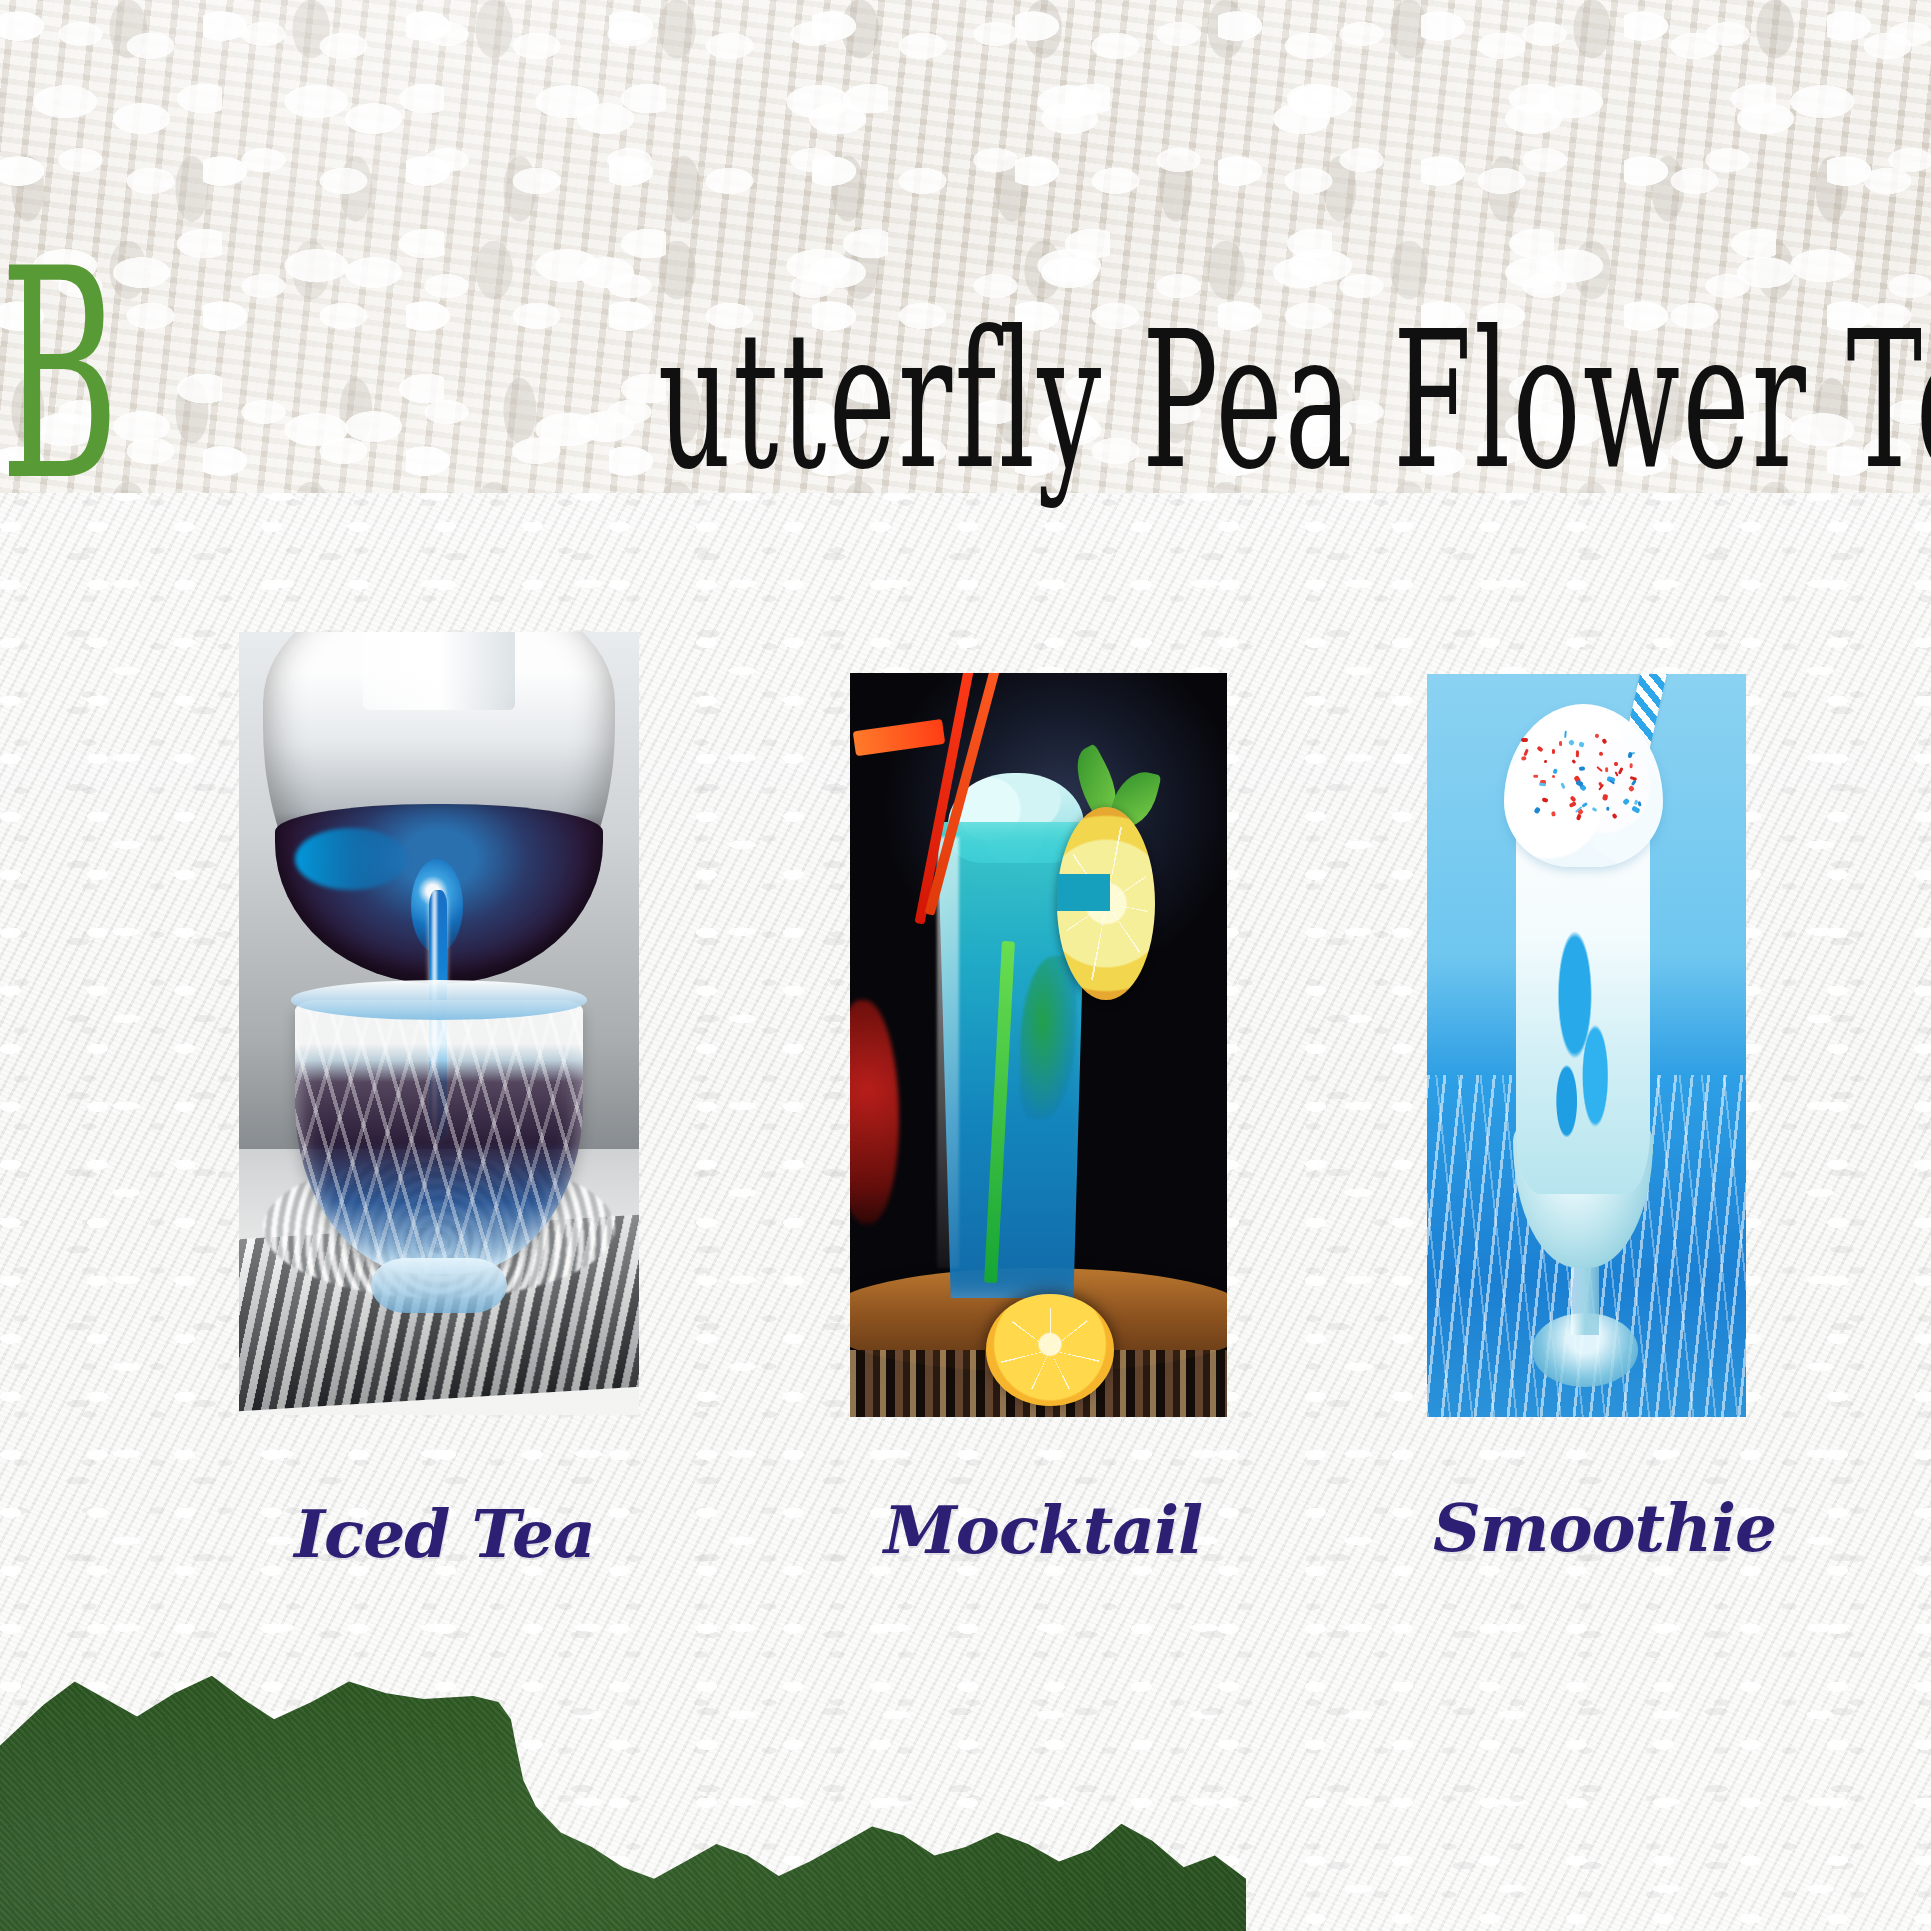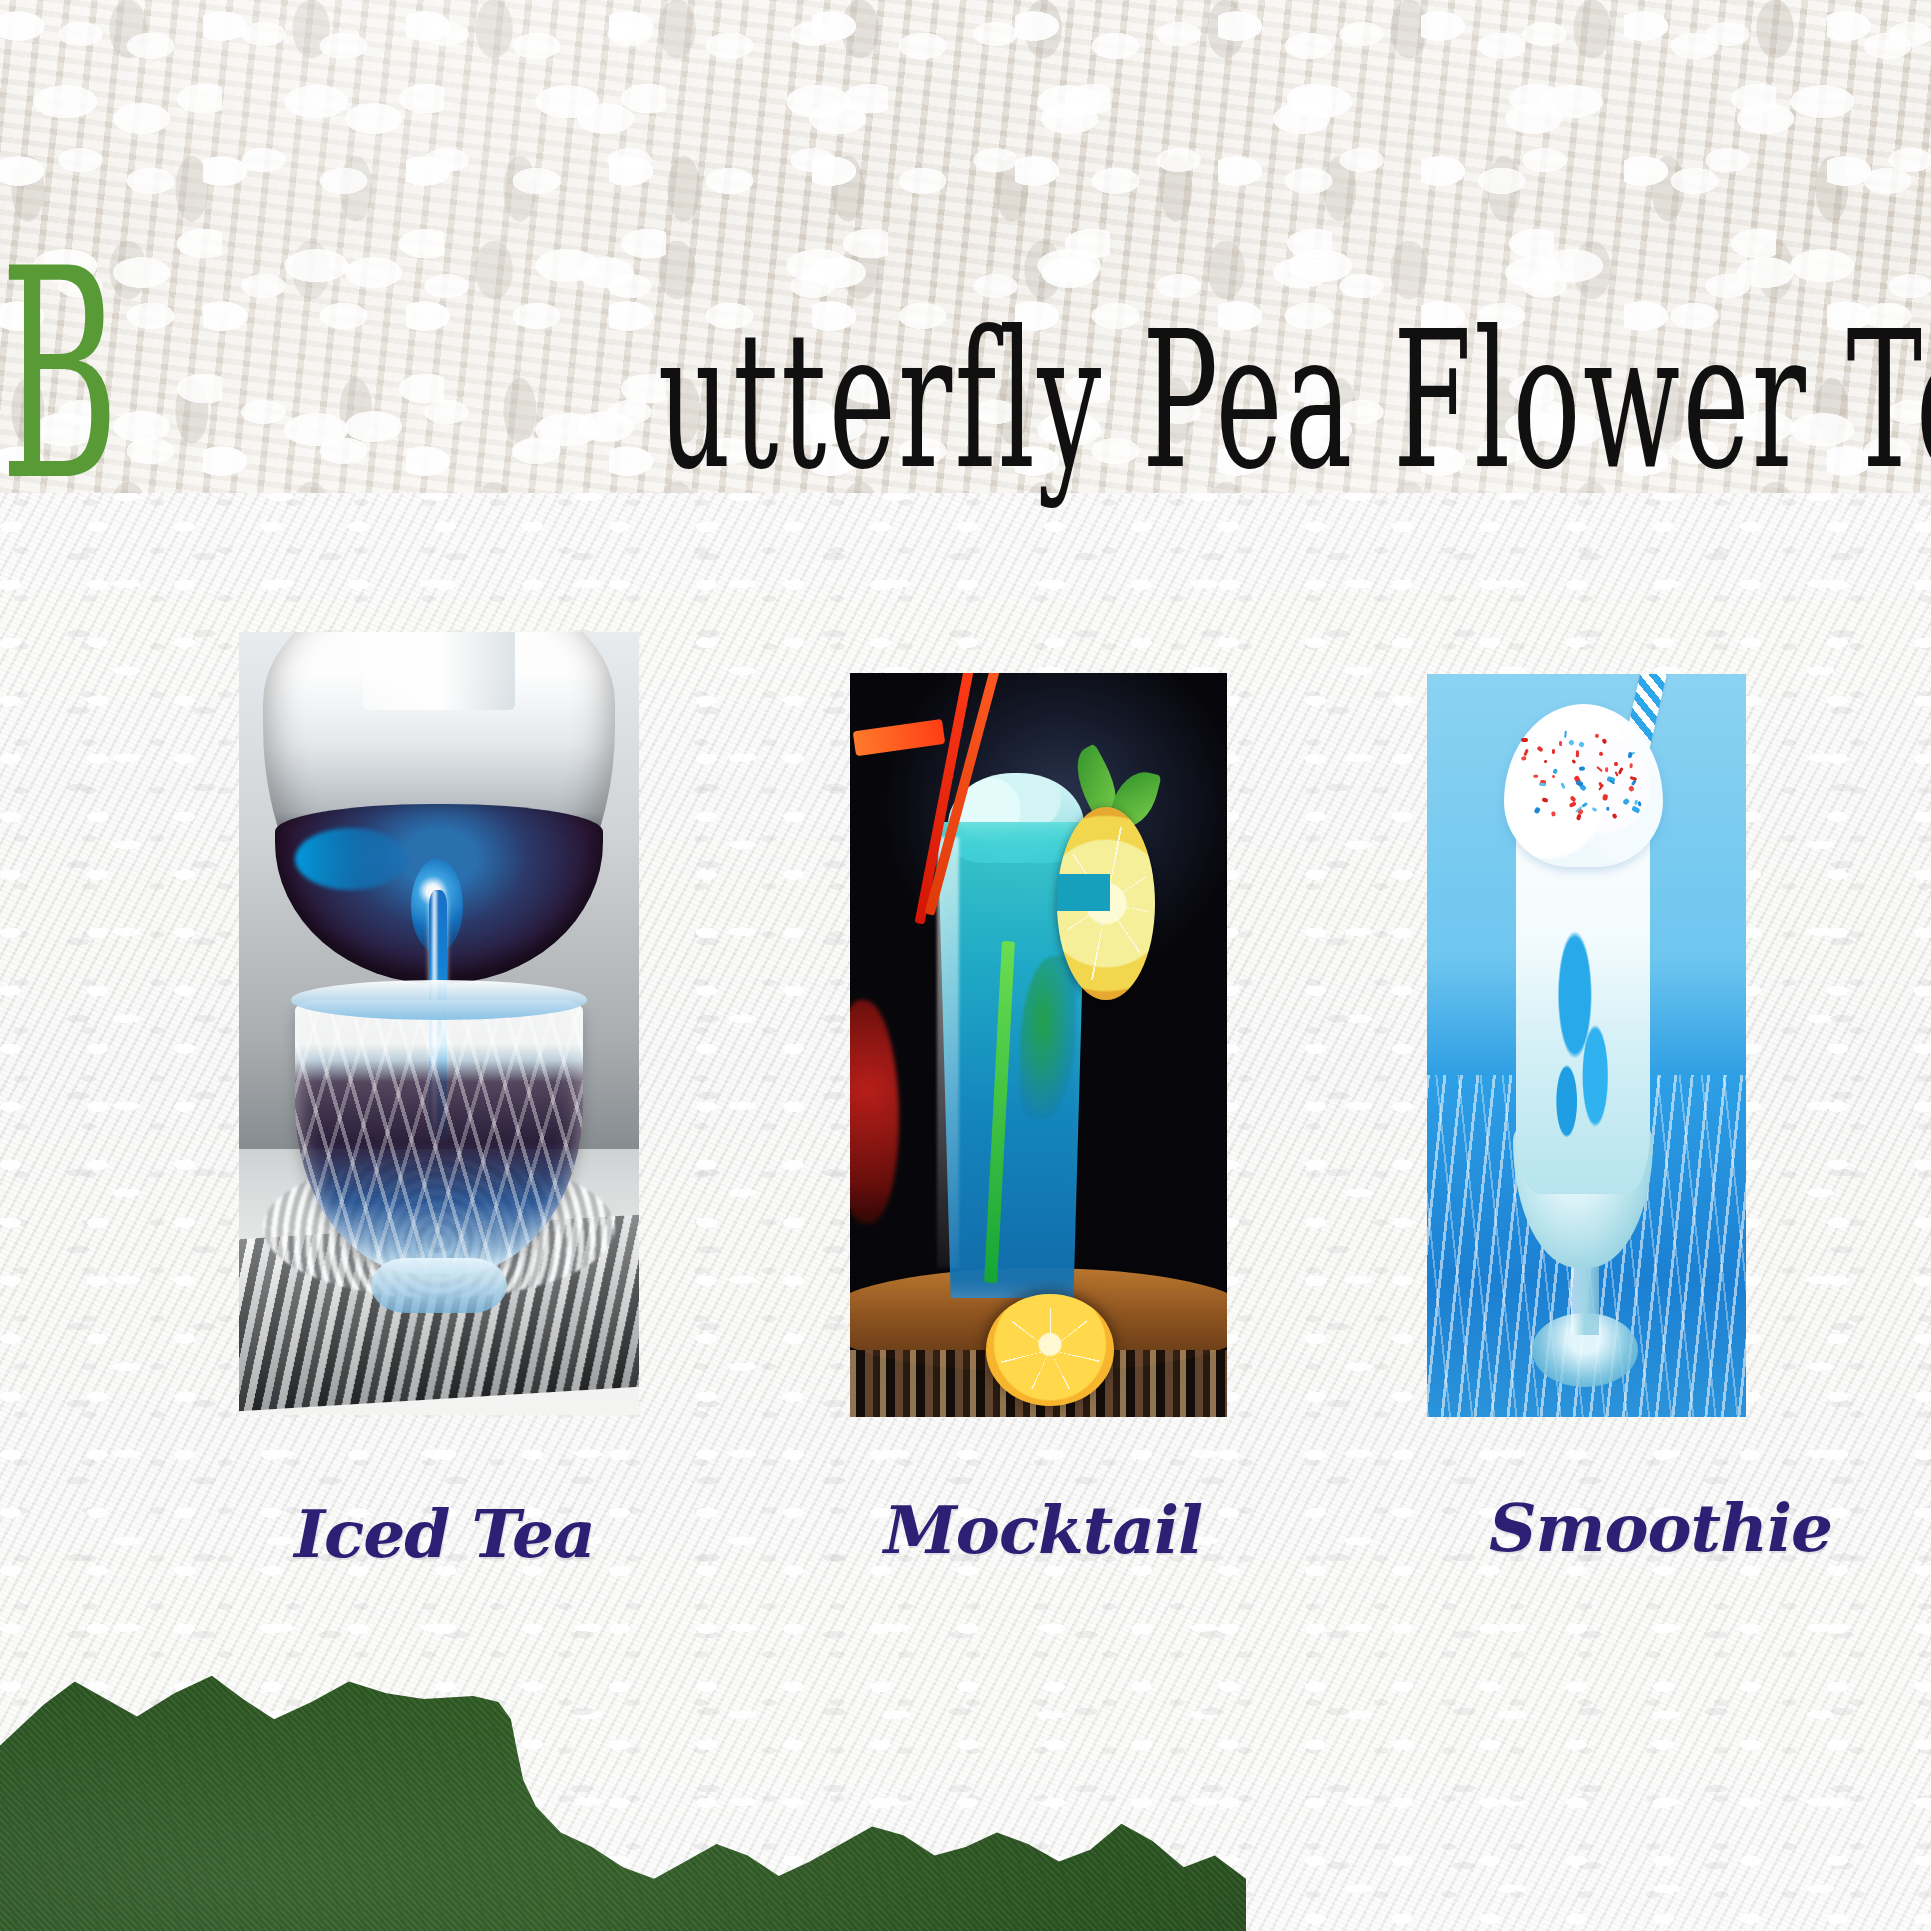--- a/index.html
+++ b/index.html
@@ -359,21 +359,21 @@
   .caption{
     position:absolute;text-align:center;
     font-family:"DejaVu Serif",serif;
     font-style:italic;font-weight:700;
     font-size:66px;color:#2c1f74;
     letter-spacing:-1px;line-height:1;
     text-shadow:1px 1.9px 0 rgba(120,120,150,.18);
   }
   #cap-iced   {left:174px;top:1501px;width:541px;}
   #cap-mock   {left:734px;top:1497px;width:618px;}
-  #cap-smooth {left:1390px;top:1495px;width:541px;}
+  #cap-smooth {left:1334px;top:1495px;width:541px;}
 
   
   .torn-green{
     position:absolute;left:0;bottom:0;width:1246px;height:290px;
     background:linear-gradient(120deg,#2b5522 0%,#2f5c24 50%,#2a5221 100%);
     clip-path:polygon(
       0% 100%, 100% 100%, 100% 82%, 97.5% 74%, 95% 78%, 92.5% 69%, 90% 63%,
       87.5% 72%, 85% 76%, 82.5% 70%, 80% 66%, 77.5% 71%, 75% 74%, 72.5% 67%,
       70% 64%, 67.5% 70%, 65% 76%, 62.5% 81%, 60% 74%, 57.5% 70%, 55% 76%,
       52.5% 82%, 50% 78%, 47.5% 71%, 45% 66%, 43% 57%, 42% 48%, 41.5% 38%,

